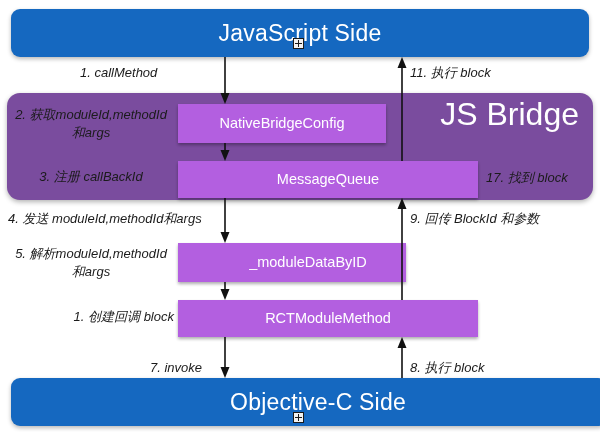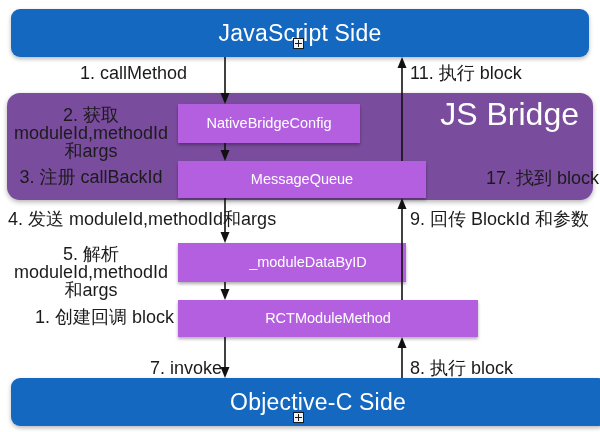--- a/index.html
+++ b/index.html
@@ -69,32 +69,33 @@
     display: flex;
     align-items: center;
     justify-content: center;
   }
   .compbox-label {
     color: #ffffff;
     font-size: 14.5px;
     line-height: 1;
     white-space: nowrap;
   }
-  #box-native-bridge-config { left: 178px; top: 104px; width: 182px; height: 39px; }
-  #box-message-queue        { left: 178px; top: 161px; width: 248px; height: 37px; }
+  #box-native-bridge-config { left: 178px; top: 104px; width: 208px; height: 39px; }
+  #box-message-queue        { left: 178px; top: 161px; width: 300px; height: 37px; }
   #box-module-data-by-id    { left: 178px; top: 243px; width: 196px; height: 39px; padding-left: 32px; }
   #box-rct-module-method    { left: 178px; top: 300px; width: 300px; height: 37px; }
 
   
   .step {
     position: absolute;
     color: #1b1b1b;
-    font-size: 18px;
+    font-size: 13px;
     line-height: 18px;
     white-space: pre-line;
+    font-style: italic;
   }
 
   #step-1  { left: 80px;  top: 64px; }
   #step-11 { left: 410px; top: 64px; }
   #step-2  { left: 8px;   top: 106px; width: 166px; text-align: center; }
   #step-3  { left: 8px;   top: 168px; width: 166px; text-align: center; }
   #step-10 { left: 486px; top: 169px; }
   #step-4  { left: 8px;   top: 210px; }
   #step-9  { left: 410px; top: 210px; }
   #step-5  { left: 8px;   top: 245px; width: 166px; text-align: center; }

